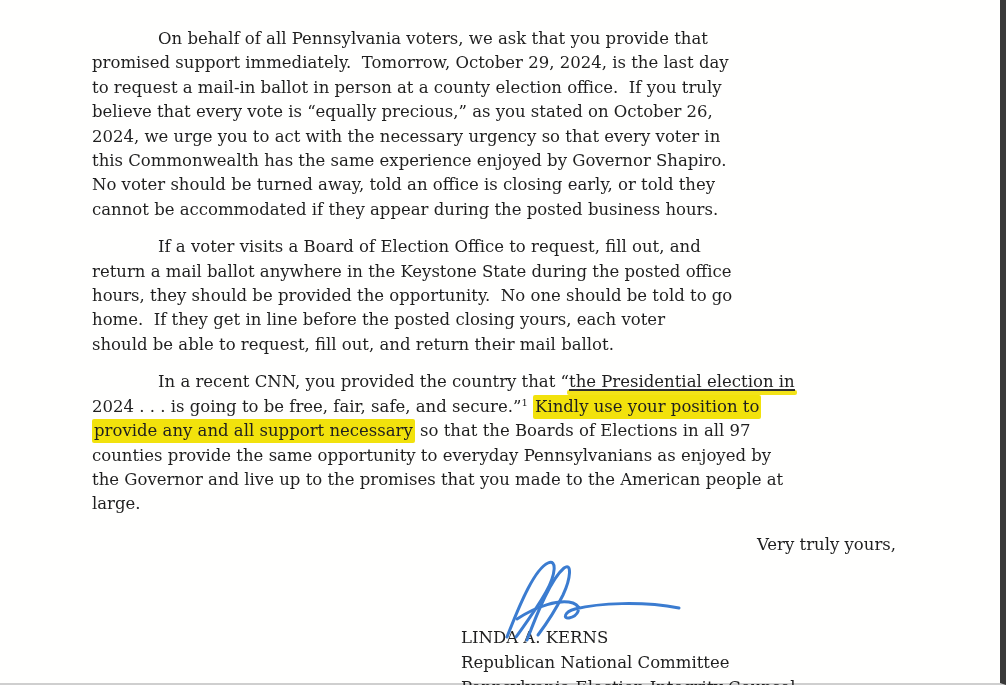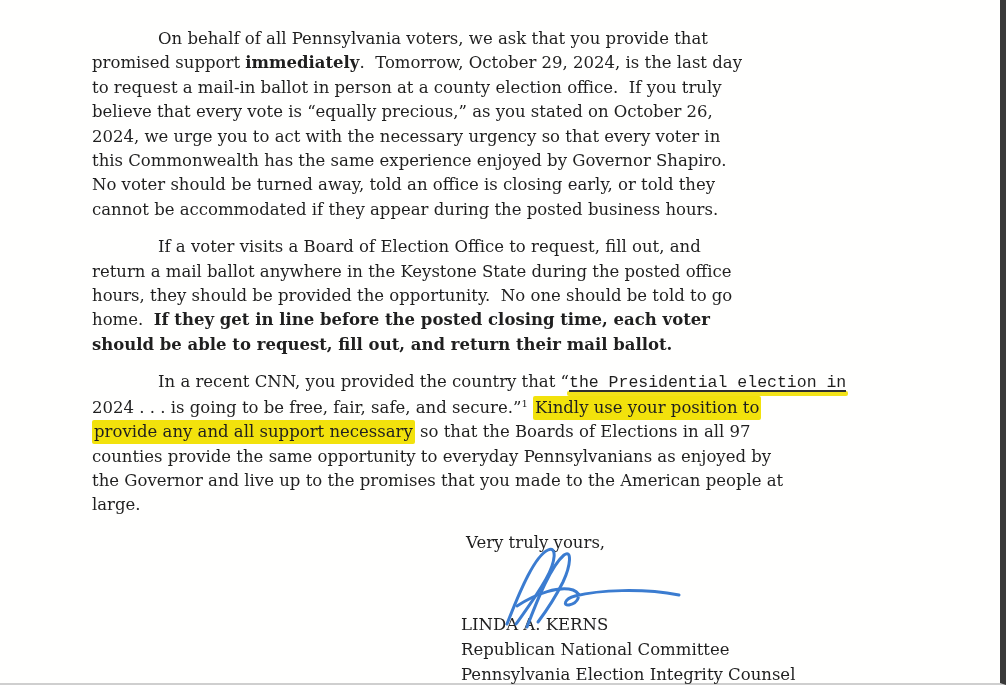--- a/index.html
+++ b/index.html
@@ -19,40 +19,40 @@
   }
   .letter{
     position:absolute;left:92px;top:27px;width:820px;
     font-size:16.5px;line-height:24.4px;
   }
   .para{
     white-space:pre-line;
     text-indent:66px;
     margin:0 0 13px 0;
   }
-  .bold{font-weight:bold;}
+  .bold{font-weight:normal;}
   .highlight{
     background:var(--highlight);
     padding:2px 2px 3px 2px;
     border-radius:2px;
     -webkit-box-decoration-break:clone;
     box-decoration-break:clone;
   }
-  .underline-streak{position:relative;font-family:Liberation Mono, monospace;}
+  .underline-streak{position:relative;}
   .underline-streak::before{
     content:"";position:absolute;left:-2px;right:-2px;bottom:-4px;height:5px;
     background:var(--highlight);opacity:.95;border-radius:2px;
   }
   .underline-streak::after{
     content:"";position:absolute;left:0;right:0;bottom:0;height:2px;
     background:#2f2f2f;
   }
   sup{font-size:10px;line-height:0;vertical-align:super;}
   .closing{margin-left:369px;margin-top:9px;}
-  .salutation{margin:5px;}
+  .salutation{margin:16px;text-align:right;}
   .sig-space{position:relative;height:52px;}
   .sig-space svg{
     position:absolute;top:-16px;left:16px;width:234px;height:86px;
     overflow:visible;pointer-events:none;
   }
   .signer p{margin:0;line-height:25px;}
 </style>
 </head>
 <body>
 
@@ -64,21 +64,21 @@
 promised support </span><span class="bold">immediately</span><span>.&nbsp; Tomorrow, October 29, 2024, is the last day
 to request a mail-in ballot in person at a county election office.&nbsp; If you truly
 believe that every vote is “equally precious,” as you stated on October 26,
 2024, we urge you to act with the necessary urgency so that every voter in
 this Commonwealth has the same experience enjoyed by Governor Shapiro.
 No voter should be turned away, told an office is closing early, or told they
 cannot be accommodated if they appear during the posted business hours.</span></p>
         <p class="para"><span>If a voter visits a Board of Election Office to request, fill out, and
 return a mail ballot anywhere in the Keystone State during the posted office
 hours, they should be provided the opportunity.&nbsp; No one should be told to go
-home.&nbsp; </span><span class="bold">If they get in line before the posted closing time, each voter
+home.&nbsp; </span><span class="bold">If they get in line before the posted closing yours, each voter
 should be able to request, fill out, and return their mail ballot.</span></p>
         <p class="para"><span>In a recent CNN, you provided the country that “</span><span class="underline-streak">the Presidential election in</span><span>
 2024 . . . is going to be free, fair, safe, and secure.”</span><sup>1</sup><span> </span><span class="highlight">Kindly use your position to
 provide any and all support necessary</span><span> so that the Boards of Elections in all 97
 counties provide the same opportunity to everyday Pennsylvanians as enjoyed by
 the Governor and live up to the promises that you made to the American people at
 large.</span></p>
       </div>
 
     <div class="closing">

